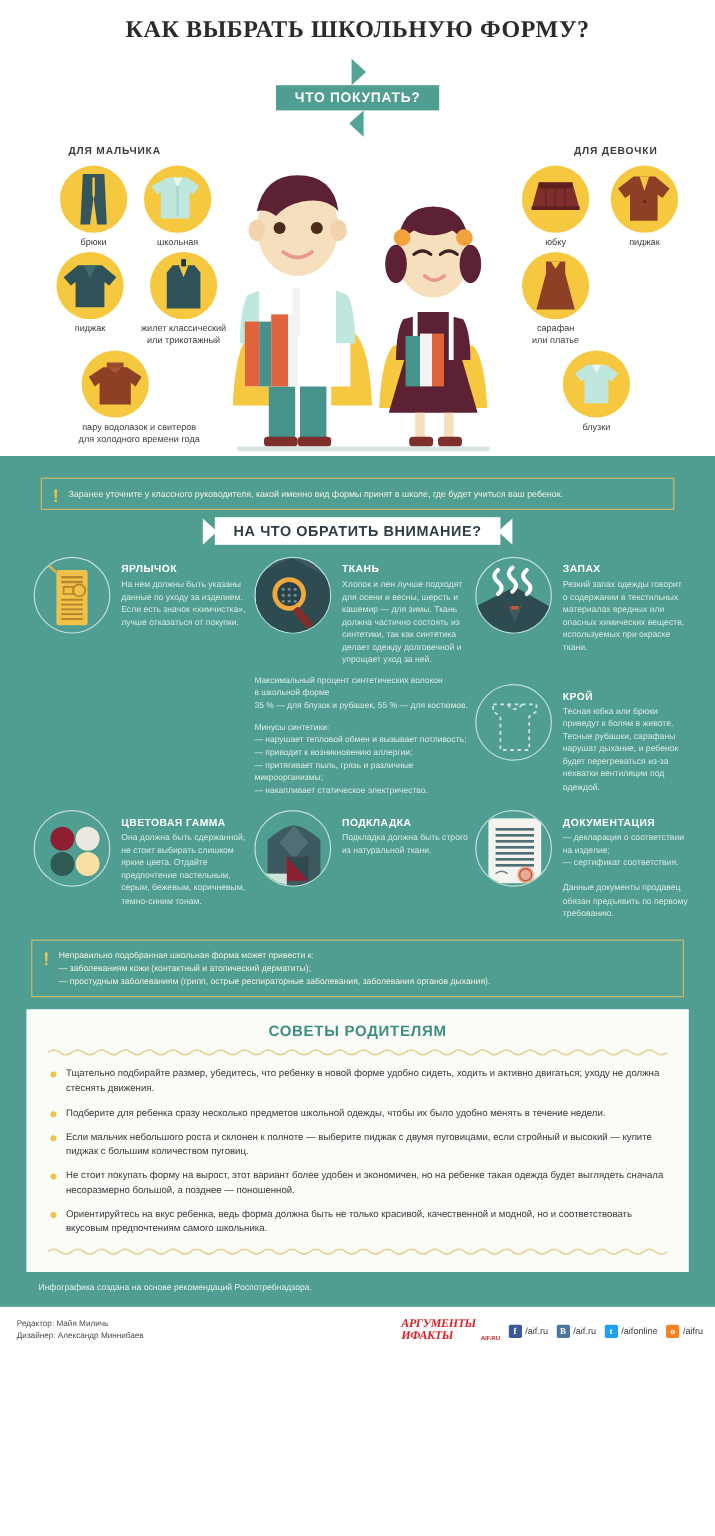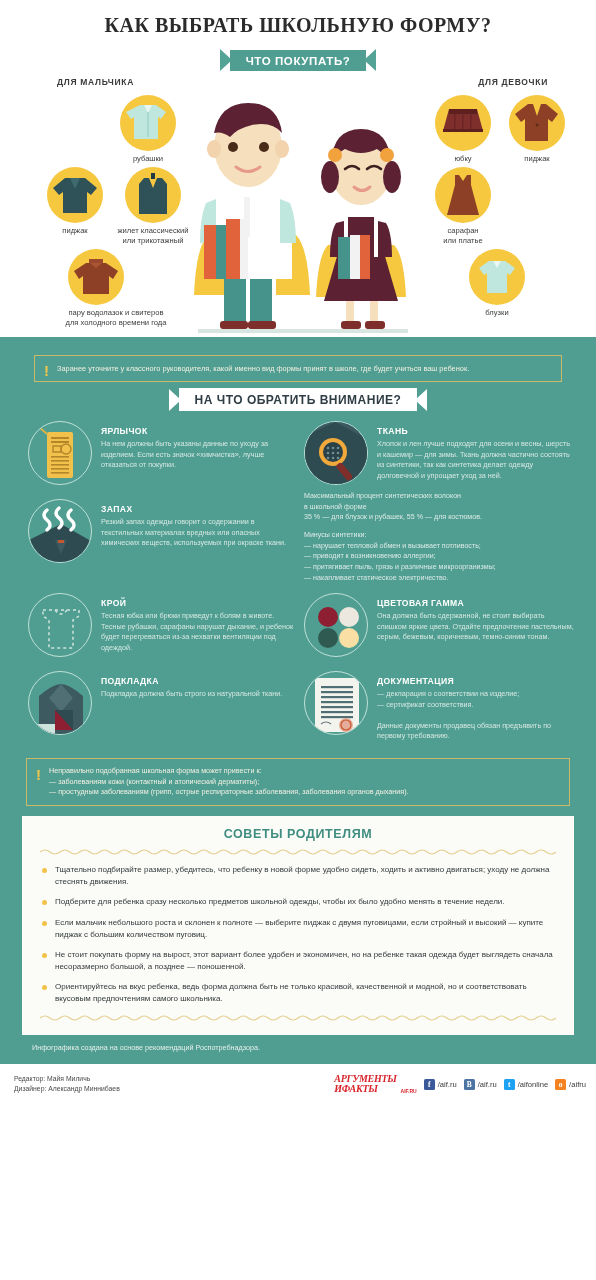--- a/index.html
+++ b/index.html
@@ -15,21 +15,21 @@
   .main-title {
     font-family: "Liberation Serif", serif;
     font-size: 20px;
     font-weight: bold;
     letter-spacing: 0.5px;
     color: #2b2b2b;
     white-space: nowrap;
   }
 
   
-  .ribbon { position: relative; display: flex; justify-content: center; align-items: center; margin: 2px 0 6px; }
+  .ribbon { position: relative; display: flex; justify-content: space-between; align-items: center; margin: 2px 0 6px; flex-direction: column; }
   .ribbon .tail { width: 0; height: 0; border-top: 11px solid transparent; border-bottom: 11px solid transparent; }
   .ribbon .tail.left { border-left: 12px solid #53a396; margin-right: -2px; }
   .ribbon .tail.right { border-right: 12px solid #53a396; margin-left: -2px; }
   .ribbon .plate {
     background: #4f9e91; color: #ffffff; font-size: 11.5px; font-weight: bold;
     letter-spacing: 0.6px; padding: 5px 16px 4px; white-space: nowrap;
   }
 
   .ribbon-white { position: relative; display: flex; justify-content: center; align-items: center; margin: 4px 0 8px; }
   .ribbon-white .tailw { width: 0; height: 0; border-top: 11px solid transparent; border-bottom: 11px solid transparent; }
@@ -65,21 +65,21 @@
   .note-box {
     margin: 8px 34px 6px; border: 1px solid #cbb96a; padding: 7px 10px 7px 22px;
     position: relative; color: #f2f0e2; font-size: 7.4px; line-height: 1.5;
   }
   .note-box .bang {
     position: absolute; left: 9px; top: 7px; width: 3px; color: #f0c64a;
     font-size: 15px; font-weight: bold; line-height: 1;
   }
 
   
-  .att-grid { display: grid; grid-template-columns: 1fr 1fr; column-gap: 6px; padding: 2px 22px 0 28px; }
+  .att-grid { display: grid; grid-template-columns: 1fr 1fr 1fr; column-gap: 6px; padding: 2px 22px 0 28px; }
   .att { display: flex; gap: 9px; margin-bottom: 14px; align-items: flex-start; }
   .att .circ {
     flex: 0 0 64px; width: 64px; height: 64px; border-radius: 50%;
     border: 1.4px solid #bfe0d8; position: relative; overflow: hidden;
   }
   .att .txt { padding-top: 5px; }
   .att h3 { font-size: 8.6px; font-weight: bold; color: #ffffff; letter-spacing: 0.4px; margin-bottom: 3px; }
   .att p { font-size: 7.2px; line-height: 1.46; color: #d7e8e3; }
 
   .sub-block { grid-column: 2; margin: -8px 0 10px 0; padding-left: 0; }
@@ -142,30 +142,39 @@
 <div class="ribbon">
   <span class="tail left"></span>
   <span class="plate">ЧТО ПОКУПАТЬ?</span>
   <span class="tail right"></span>
 </div>
 
 <div class="top-section">
   <div class="col-head boys">ДЛЯ МАЛЬЧИКА</div>
   <div class="col-head girls">ДЛЯ ДЕВОЧКИ</div>
 
+  <div class="item" style="left:38px;top:18px;width:80px;">
+    <div class="bubble">
+      <svg width="56" height="56" viewBox="0 0 56 56">
+          <path d="M19 7h18l2 42h-8l-3-22-3 22h-8z" fill="#35555c"></path>
+          <path d="M27 10v14l1 4 1-4V10z" fill="#f6c83f"></path>
+        </svg>
+    </div>
+    <div class="cap">брюки</div>
+  </div>
 
   <div class="item" style="left:106px;top:18px;width:84px;">
     <div class="bubble">
       <svg width="56" height="56" viewBox="0 0 56 56">
           <path d="M20 10h16l10 7-5 7-3-2v22H14V22l-3 2-5-7z" fill="#bfe7dd"></path>
           <path d="M24 10h8l-4 8z" fill="#e9f7f3"></path>
           <rect x="27" y="17" width="2" height="25" fill="#a8d9ce"></rect>
         </svg>
     </div>
-    <div class="cap">рубашки</div>
+    <div class="cap">школьная</div>
   </div>
 
   <div class="item" style="left:33px;top:90px;width:84px;">
     <div class="bubble">
       <svg width="56" height="56" viewBox="0 0 56 56">
           <path d="M18 11h20l12 10-6 7-4-3v21H16V25l-4 3-6-7z" fill="#2e5258"></path>
           <path d="M23 11l5 11 5-11z" fill="#3f6b70"></path>
         </svg>
     </div>
     <div class="cap">пиджак</div>

